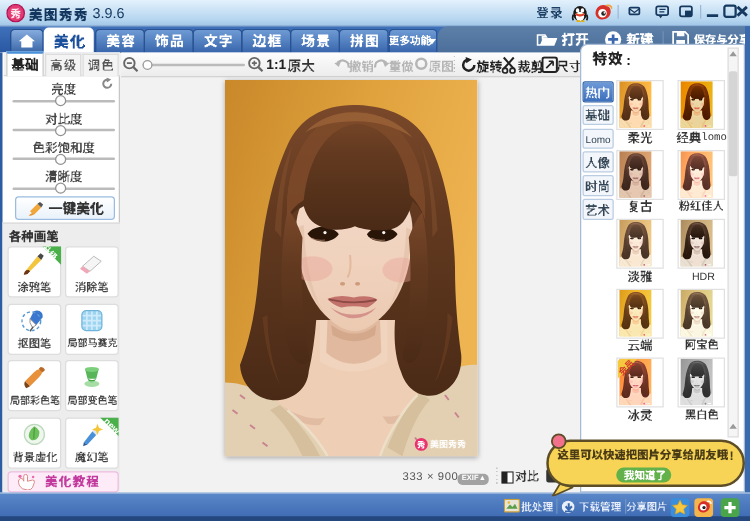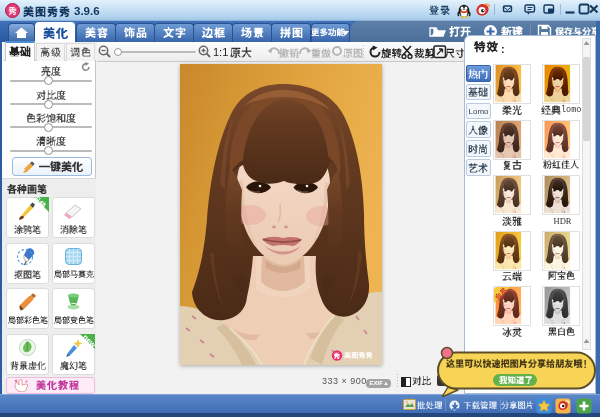--- a/index.html
+++ b/index.html
@@ -15,21 +15,21 @@
       <g fill="#ffe8ee">
         <use href="#b79c0" x="3.2" y="3.4" width="8.6" height="8.6"></use>
       </g>
     </svg>
     <svg style="position:absolute;left:23px;top:5.5px;overflow:visible" width="48" height="12" fill="#12365e">
       <use href="#b7f8e" x="0.0" y="0" width="11" height="11"></use>
       <use href="#b56fe" x="12.0" y="0" width="11" height="11"></use>
       <use href="#b79c0" x="24.0" y="0" width="11" height="11"></use>
       <use href="#b79c0" x="36.0" y="0" width="11" height="11"></use>
     </svg>
-    <div class="abs" style="left:74px;top:4.5px;font-size:11.5px;font-weight:bold;color:#12365e">3.9.6</div>
+    <div class="abs" style="left:74px;top:4.5px;font-size:11.5px;font-weight:normal;color:#12365e">3.9.6</div>
     <svg style="position:absolute;left:429px;top:5px;overflow:visible" width="22" height="11" fill="#1c3f66">
       <use href="#r767b" x="0.0" y="0" width="10" height="10"></use>
       <use href="#r5f55" x="11.0" y="0" width="10" height="10"></use>
     </svg>
     <svg class="abs" style="left:457px;top:3px" width="14" height="15" viewBox="0 0 16 17">
 <ellipse cx="8" cy="9" rx="6.2" ry="7" fill="#1a1a1a"></ellipse>
       <ellipse cx="8" cy="11.5" rx="3.8" ry="4.2" fill="#fff"></ellipse>
 <ellipse cx="5.8" cy="6" rx="1.6" ry="2" fill="#fff"></ellipse>
       <ellipse cx="10.2" cy="6" rx="1.6" ry="2" fill="#fff"></ellipse>
 <path d="M4,9 q4,3 8,0" stroke="#e8b40a" stroke-width="1.8" fill="none"></path>
@@ -345,21 +345,21 @@
       <path d="M8.7,8.7 L12,12" stroke="#666" stroke-width="1.8"></path>
       <path d="M3.5,5.5h4" stroke="#666" stroke-width="1.3"></path>
     </svg>
     <div class="abs" style="left:114px;top:51px;width:82px;height:2px;background:#bbb;border-radius:1px"></div>
     <div class="abs" style="left:114px;top:47.5px;width:8px;height:8px;border-radius:50%;background:#fff;border:1px solid #999"></div>
     <svg class="abs" style="left:198px;top:45px" width="13" height="13">
 <circle cx="5.5" cy="5.5" r="4.2" fill="none" stroke="#666" stroke-width="1.5"></circle>
       <path d="M8.7,8.7 L12,12" stroke="#666" stroke-width="1.8"></path>
       <path d="M3.5,5.5h4M5.5,3.5v4" stroke="#666" stroke-width="1.3"></path>
     </svg>
-    <div class="abs" style="left:213px;top:46px;font-size:11px;font-weight:normal;color:#222">1:1</div>
+    <div class="abs" style="left:213px;top:46px;font-size:11px;font-weight:bold;color:#222">1:1</div>
     <svg style="position:absolute;left:230px;top:47px;overflow:visible" width="23" height="12" fill="#333333">
       <use href="#r539f" x="0.0" y="0" width="11" height="11"></use>
       <use href="#r5927" x="11.0" y="0" width="11" height="11"></use>
     </svg>
     <svg class="abs" style="left:267px;top:46px" width="13" height="12">
 <path d="M3,4 Q7,0.5 11,4 Q12,5.5 12,8" fill="none" stroke="#b5b5b5" stroke-width="1.8"></path>
       <path d="M0.5,4.5 L6,2.5 L4,7.5 Z" fill="#b5b5b5"></path>
     </svg>
     <svg style="position:absolute;left:279px;top:48px;overflow:visible" width="21" height="11" fill="#b5b5b5">
       <use href="#r64a4" x="0.0" y="0" width="10" height="10"></use>
@@ -496,21 +496,21 @@
         <use href="#girl"></use>
       </svg></div>
     <svg style="position:absolute;left:502.0px;top:215.5px;overflow:visible" width="21" height="11" fill="#333333">
       <use href="#r6de1" x="0.0" y="0" width="10" height="10"></use>
       <use href="#r96c5" x="10.0" y="0" width="10" height="10"></use>
     </svg>
     <div class="abs" style="left:543px;top:176px;width:36px;height:38px;overflow:hidden;outline:1px solid rgba(0,0,0,0.12)">
 <svg width="36" height="38" viewBox="17 4 168 176" style="filter:saturate(0.4) contrast(1.3) brightness(0.96)" preserveAspectRatio="xMidYMid slice">
         <use href="#girl"></use>
       </svg></div>
-    <div class="abs" style="left:553.5px;top:215.5px;font-size:8.5px;color:#333;font-family:Liberation Serif, serif">HDR</div>
+    <div class="abs" style="left:553.5px;top:215.5px;font-size:8.5px;color:#333;font-family:Liberation Sans, sans-serif">HDR</div>
     <div class="abs" style="left:494px;top:231.5px;width:36px;height:38px;overflow:hidden;outline:1px solid rgba(0,0,0,0.12)">
 <svg width="36" height="38" viewBox="17 4 168 176" style="filter:sepia(0.25) brightness(1.06) saturate(1.4) hue-rotate(5deg)" preserveAspectRatio="xMidYMid slice">
         <use href="#girl"></use>
       </svg></div>
     <svg style="position:absolute;left:502.0px;top:271.0px;overflow:visible" width="21" height="11" fill="#333333">
       <use href="#r4e91" x="0.0" y="0" width="10" height="10"></use>
       <use href="#r7aef" x="10.0" y="0" width="10" height="10"></use>
     </svg>
     <div class="abs" style="left:543px;top:231.5px;width:36px;height:38px;overflow:hidden;outline:1px solid rgba(0,0,0,0.12)">
 <svg width="36" height="38" viewBox="17 4 168 176" style="filter:brightness(1.18) saturate(0.55) hue-rotate(8deg) sepia(0.05)" preserveAspectRatio="xMidYMid slice">

